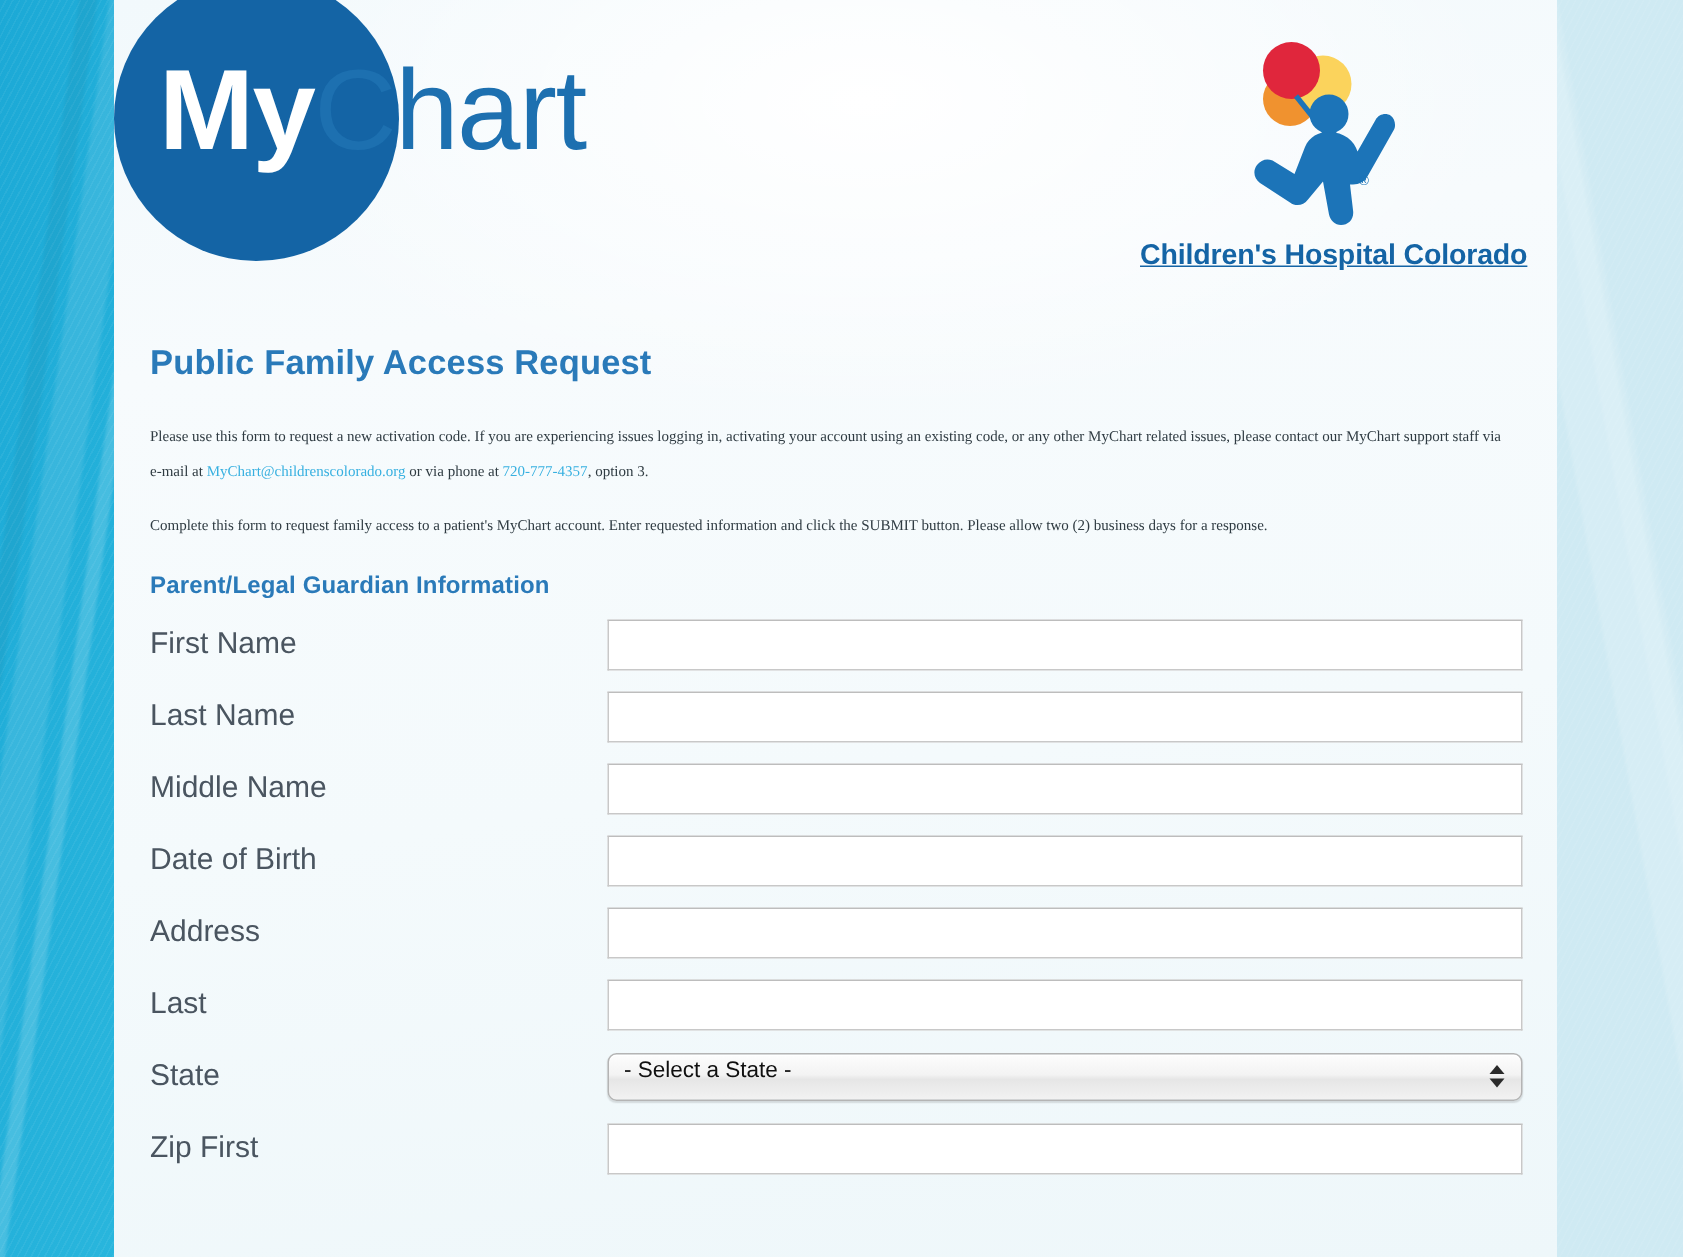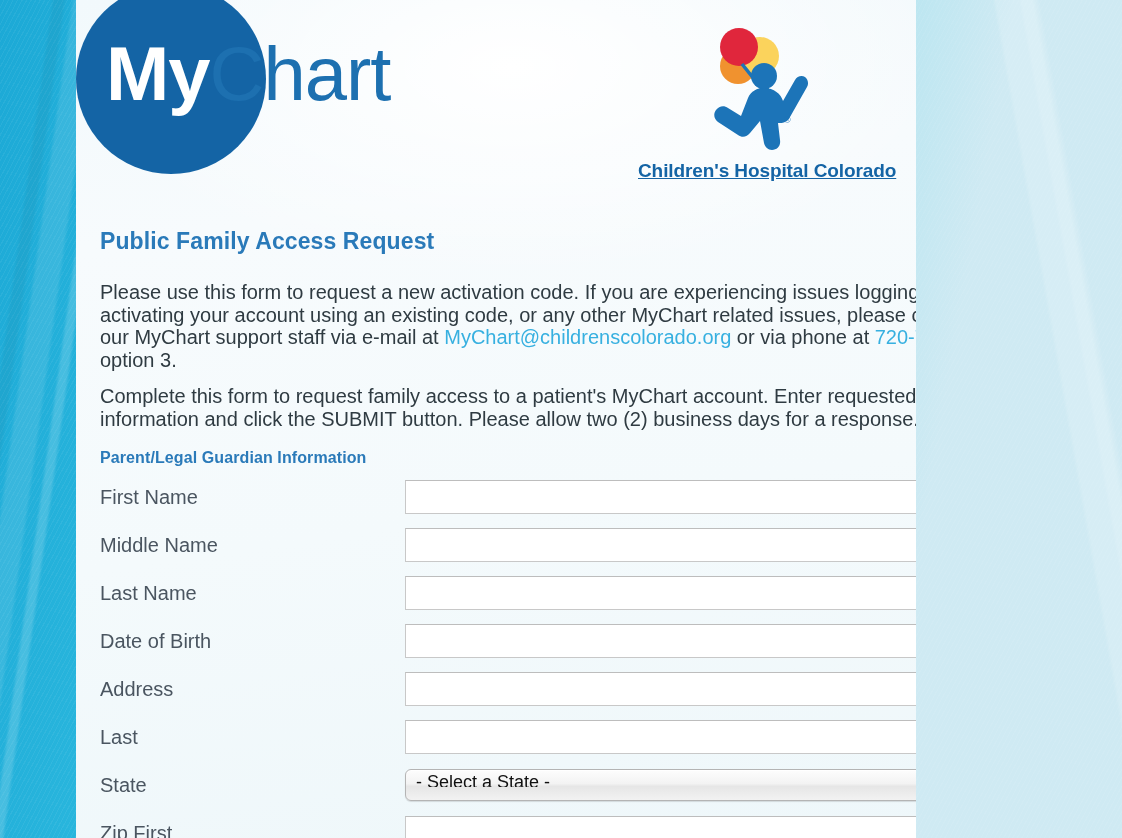--- a/index.html
+++ b/index.html
@@ -38,21 +38,21 @@
     position: absolute; inset: 0;
     background-image: repeating-linear-gradient(
         -62deg, rgba(255,255,255,0.055) 0px, rgba(255,255,255,0.055) 1px,
         rgba(255,255,255,0) 1px, rgba(255,255,255,0) 4px);
   }
 
   
   #content-panel {
     position: absolute;
     left: 76px; top: 0;
-    width: 840px; height: 838px;
+    width: 962px; height: 838px;
     background:
       radial-gradient(ellipse 620px 300px at 52% 8%, #ffffff 0%, rgba(255,255,255,0) 70%),
       linear-gradient(172deg, #f2f9fc 0%, #f7fbfd 26%, #f4fafc 60%, #eef7fa 100%);
     overflow: hidden;
   }
 
   
   #header {
     position: relative;
     height: 200px;
@@ -123,24 +123,25 @@
   h1#page-title {
     margin: 0 0 26px 0;
     font-size: 23px;
     font-weight: 600;
     color: #2a7ab9;
     letter-spacing: 0.1px;
   }
 
   p.intro {
     margin: 0 0 14px 0;
-    font-size: 20px;
+    font-size: 10px;
     line-height: 22.5px;
     color: #2f3b42;
     width: 910px;
+    font-family: Liberation Serif, serif;
   }
   p.intro:last-of-type { margin-bottom: 12px; }
 
   a.inline-link {
     color: #37b0e0;
     text-decoration: none;
   }
 
   h2#section-title {
     margin: 19px 0 6px 0;
@@ -188,21 +189,21 @@
   .select-wrap {
     position: relative;
     width: 610px; height: 32px;
   }
   select.state-select {
     -webkit-appearance: none;
     appearance: none;
     width: 610px; height: 32px;
     padding: 2px 34px 13px 10px;
     font-family: "Liberation Sans", sans-serif;
-    font-size: 18px;
+    font-size: 15px;
     color: #101010;
     border: 1px solid #b4b4b4;
     border-radius: 6px;
     background: linear-gradient(180deg, #fdfdfd 0%, #f3f3f3 45%, #e6e6e6 55%, #f2f2f2 100%);
     box-shadow: inset 0 1px 0 rgba(255,255,255,0.9), 0 1px 1px rgba(0,0,0,0.12);
     outline: none;
     cursor: pointer;
   }
   .select-arrows {
     position: absolute;
@@ -294,28 +295,28 @@
     <form id="form-fields">
 
       <div class="form-row">
         <label class="field-label">First Name</label>
         <div class="field-control">
           <input class="text-input" type="text" value="" style="">
         </div>
       </div>
 
       <div class="form-row">
+        <label class="field-label">Last Name</label>
+        <div class="field-control">
+          <input class="text-input" type="text" value="" style="">
+        </div>
+      </div>
+
+      <div class="form-row">
         <label class="field-label">Middle Name</label>
-        <div class="field-control">
-          <input class="text-input" type="text" value="" style="">
-        </div>
-      </div>
-
-      <div class="form-row">
-        <label class="field-label">Last Name</label>
         <div class="field-control">
           <input class="text-input" type="text" value="" style="">
         </div>
       </div>
 
       <div class="form-row">
         <label class="field-label">Date of Birth</label>
         <div class="field-control">
           <input class="text-input" type="text" value="" style="">
         </div>

